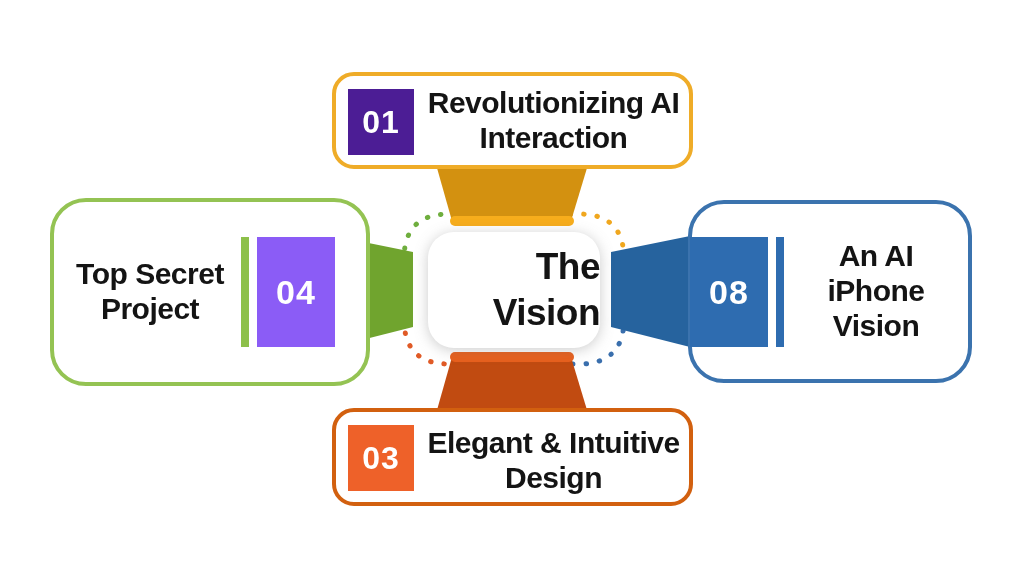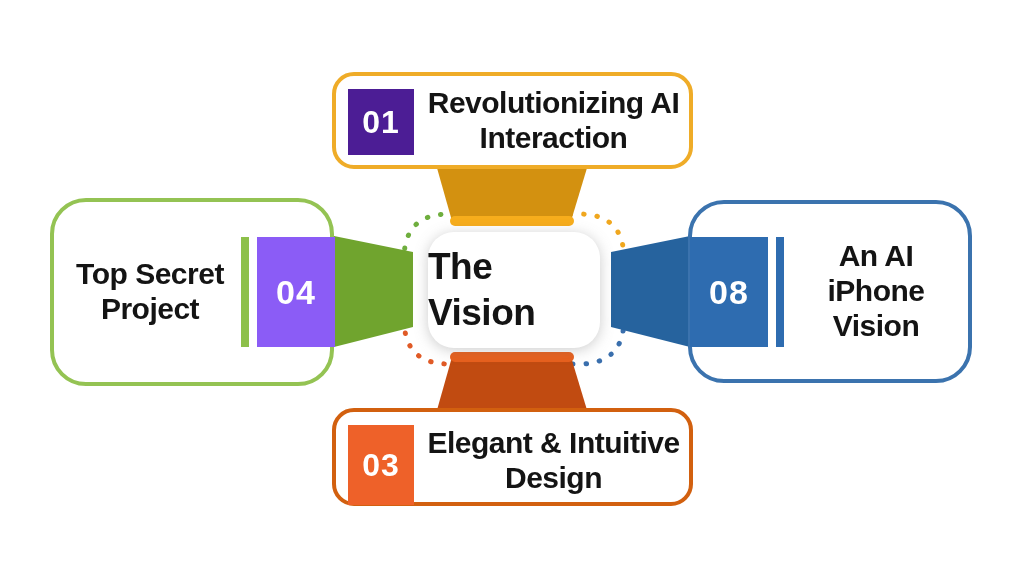--- a/index.html
+++ b/index.html
@@ -7,45 +7,45 @@
     position:relative;width:1024px;height:576px;overflow:hidden;
     background:#ffffff;
     font-family:"Liberation Sans", sans-serif;
     font-weight:700;color:#141414;
   }
   .layer{position:absolute;left:0;top:0;}
   
   .card{position:absolute;background:#ffffff;box-sizing:border-box;}
   .card-top{left:332px;top:72px;width:361px;height:97px;border:4px solid #EFAC28;border-radius:22px;}
   .card-bottom{left:332px;top:408px;width:361px;height:98px;border:4px solid #D2600F;border-radius:22px;}
-  .card-left{left:50px;top:198px;width:284px;height:188px;border:4px solid #94C353;border-radius:36px;}
+  .card-left{left:50px;top:198px;width:320px;height:188px;border:4px solid #94C353;border-radius:36px;}
   .card-right{left:688px;top:200px;width:284px;height:183px;border:4px solid #3B73AE;border-radius:36px;}
   
   .numsq{position:absolute;display:flex;align-items:center;justify-content:center;
          color:#ffffff;letter-spacing:1px;}
   .sq-01{left:12px;top:13px;width:66px;height:66px;background:#4c1d95;font-size:32px;}
-  .sq-03{left:12px;top:13px;width:66px;height:80px;background:#EE6129;font-size:32px;}
+  .sq-03{left:12px;top:13px;width:66px;height:66px;background:#EE6129;font-size:32px;}
   .sq-04{left:203px;top:35px;width:78px;height:110px;background:#8b5cf6;font-size:34px;}
   .sq-02{left:-2px;top:33px;width:78px;height:110px;background:#2E6CB0;font-size:34px;}
   .vbar{position:absolute;width:8px;}
   .bar-04{left:187px;top:35px;height:110px;background:#8DC04A;}
   .bar-02{left:84px;top:33px;height:110px;background:#2E6CB0;}
   
   .lbl{position:absolute;display:flex;align-items:center;justify-content:center;
        text-align:center;font-size:30px;line-height:1.16;letter-spacing:-0.5px;}
   .lbl-top{left:88px;top:0;right:6px;bottom:0;}
   .lbl-bottom{left:88px;top:0;right:6px;bottom:0;margin-top:8px;}
   .lbl-left{left:6px;top:0;width:180px;bottom:0;}
   .lbl-right{left:96px;top:0;right:4px;bottom:0;}
   
   .center-node{
     position:absolute;left:428px;top:232px;width:172px;height:116px;
     background:#ffffff;border-radius:26px;
     box-shadow:0 2px 14px rgba(110,110,110,0.35);
-    display:flex;align-items:center;justify-content:center;text-align:left;
+    display:flex;align-items:center;justify-content:center;text-align:right;
     font-size:37px;line-height:1.25;letter-spacing:-0.5px;z-index:3;
   }
 </style>
 </head>
 <body>
 
 <div class="canvas">
 
   <svg class="layer" width="1024" height="576" viewBox="0 0 1024 576">
 

